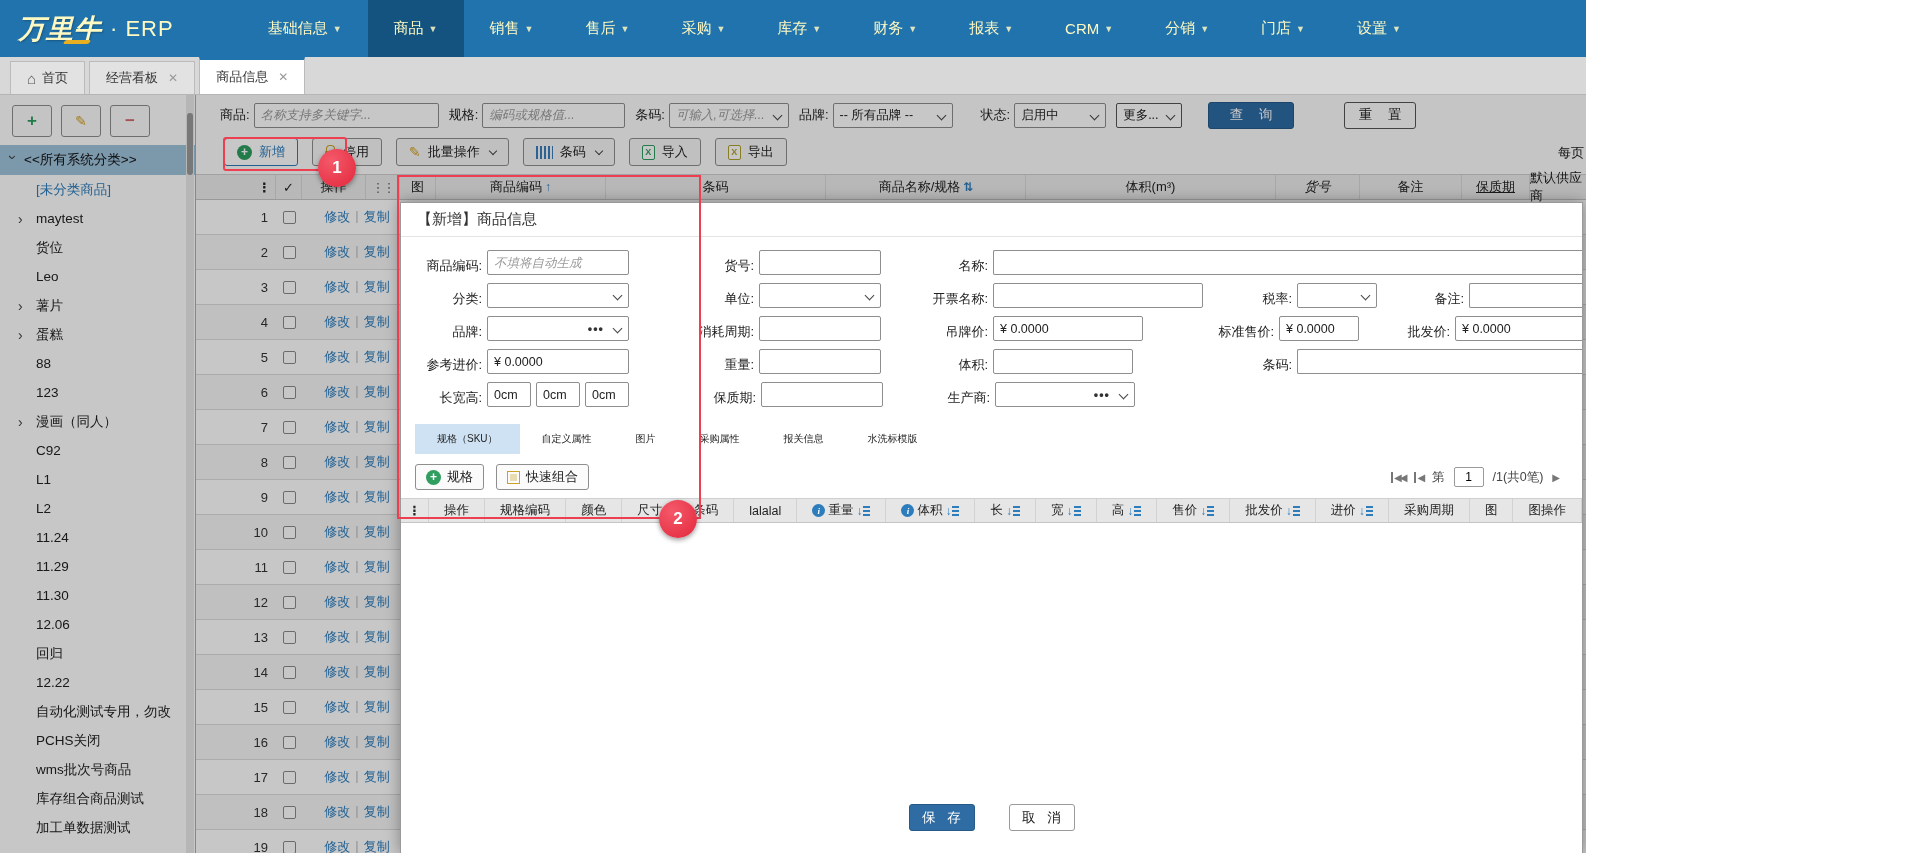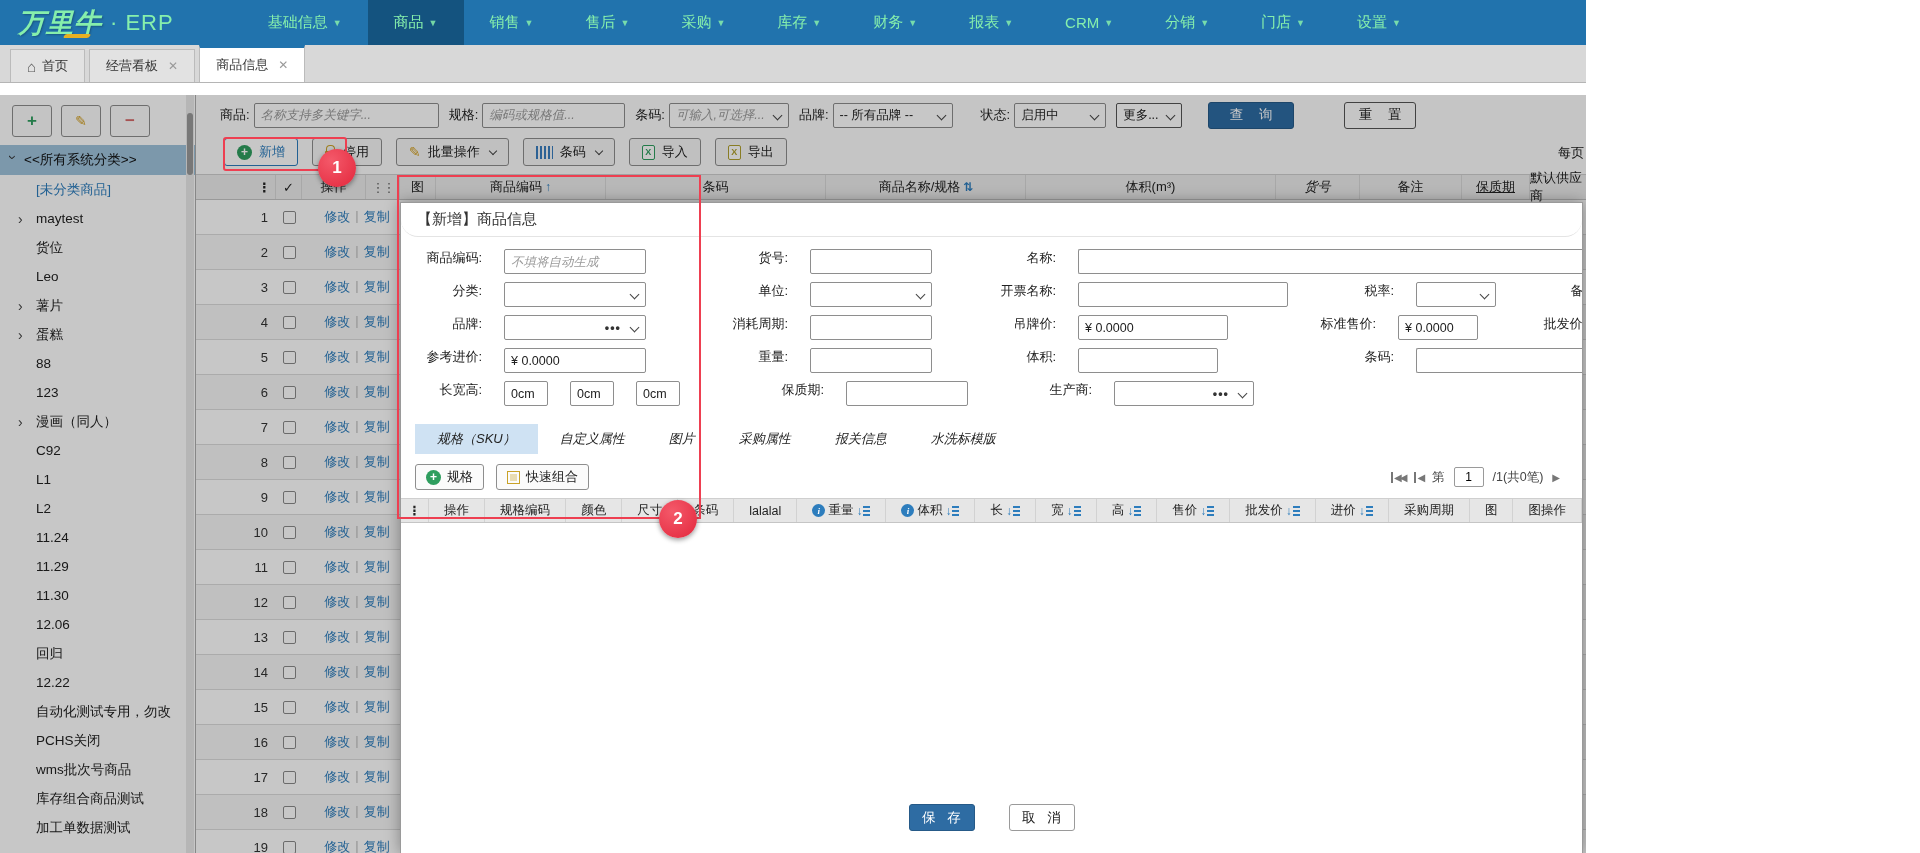--- a/index.html
+++ b/index.html
@@ -1,20 +1,20 @@
 <!DOCTYPE html>
 <html><head>
 <meta charset="utf-8">
 <style>
   * { margin:0; padding:0; box-sizing:border-box; }
   body { background:#fff; font-family:"Liberation Sans","DejaVu Sans",sans-serif; width:1920px; height:853px; overflow:hidden; }
   .app { position:relative; width:1586px; height:853px; background:#fff; overflow:hidden; }
 
   
-  .nav { height:45px; background:#2173ad; display:flex; align-items:stretch; color:#86efac;text-align:center; }
+  .nav { height:57px; background:#2173ad; display:flex; align-items:stretch; color:#fef9c3;text-align:center; }
   .logo { display:flex; align-items:center; padding:0 28px 0 18px; }
   .logo-brand { font-size:27px; font-weight:bold; font-style:italic; letter-spacing:1px; position:relative; text-shadow:1px 1px 2px rgba(0,0,0,.25); }
   .logo-brand::after { content:''; position:absolute; left:55%; bottom:3px; width:26px; height:4px; background:#e8b021; border-radius:3px; transform:skewX(-30deg); }
   .logo-suffix { font-size:22px; margin-left:8px; letter-spacing:1px; }
   .nav-items { display:flex; align-items:stretch; margin-left:40px; }
   .nav-item { display:flex; align-items:center; padding:0 26px; font-size:15px; cursor:pointer; }
   .nav-item.active { background:#14537f; }
   .nav-caret { font-size:9px; margin-left:5px; opacity:.85; }
 
   
@@ -94,32 +94,32 @@
   .cbx { width:13px; height:13px; border:1px solid #8a8a8a; background:#fff; border-radius:2px; }
   .ra { width:110px; display:flex; justify-content:center; gap:5px; color:#2d7dbd; white-space:nowrap; }
   .ra .sep { color:#bbb; }
   .ra a { color:#2d7dbd; text-decoration:none; cursor:pointer; }
 
   
   .overlay { position:absolute; top:95px; left:0; right:0; bottom:0; background:rgba(0,0,0,.22); z-index:5; }
 
   
   .modal { position:absolute; top:202px; left:400px; right:3px; bottom:0; background:#fff; border:1px solid #9a9a9a; border-bottom:none; box-shadow:0 0 14px rgba(0,0,0,.35); z-index:6; overflow:hidden; }
-  .m-title { height:34px; display:flex; align-items:center; padding-left:16px; font-size:15px; color:#333; border-bottom:1px solid #e4e4e4;border-radius:17px; }
+  .m-title { height:34px; display:flex; align-items:center; padding-left:16px; font-size:15px; color:#333; border-bottom:1px solid #e4e4e4; }
   .m-form { padding:12px 0 2px 14px; }
-  .f-row { display:flex; align-items:flex-start; height:26px; margin-bottom:7px;gap:17px; }
+  .f-row { display:flex; align-items:flex-end; height:26px; margin-bottom:7px; }
   .fl { text-align:right; font-size:13px; color:#222; padding-right:5px; flex:0 0 auto; }
   .fl.w72{ width:72px; } .fl.w68{ width:68px; } .fl.w60{ width:60px; } .fl.w76{ width:76px; }
   .fi { height:25px; border:1px solid #8e8e8e; border-radius:2px; padding:0 6px; font-size:12.5px; font-family:inherit; color:#222; flex:0 0 auto; }
   .fi::placeholder { font-style:italic; color:#9a9a9a; }
   .fi.grow { flex:1 1 auto; border-right:none; border-radius:2px 0 0 2px; }
   .msel { flex:0 0 auto; }
   .msel .dots { margin-left:auto; letter-spacing:1px; color:#333; font-weight:bold; padding-right:4px; }
 
-  .m-tabs { display:flex; align-items:flex-start; height:30px; margin:8px 0 0 14px; font-size:13px; color:#222;font-style:italic; }
+  .m-tabs { display:flex; align-items:flex-start; height:30px; margin:8px 0 0 14px; font-size:10px; color:#222; }
   .m-tab { padding:0 22px; height:30px; display:flex; align-items:center; cursor:pointer; }
   .m-tab.active { background:#cfe2f3; }
 
   .sku-bar { display:flex; align-items:center; margin:10px 14px 0 14px; }
   .sbtn { height:26px; display:flex; align-items:center; gap:6px; border:1px solid #8e8e8e; border-radius:3px; background:#fbfbfb; padding:0 10px; font-size:13px; color:#222; margin-right:12px; cursor:pointer; }
   .ico-combine { width:13px; height:13px; border:1.5px solid #c9a227; position:relative; }
   .ico-combine::before { content:''; position:absolute; inset:2px; background:#c9a227; opacity:.35; }
   .pager { margin-left:auto; display:flex; align-items:center; gap:9px; font-size:12.5px; color:#444; padding-right:10px; }
   .pg-ico { color:#777; font-size:10px; letter-spacing:-2px; cursor:pointer; }
   .pg-bar { border-left:2px solid #777; padding-left:1px; }

